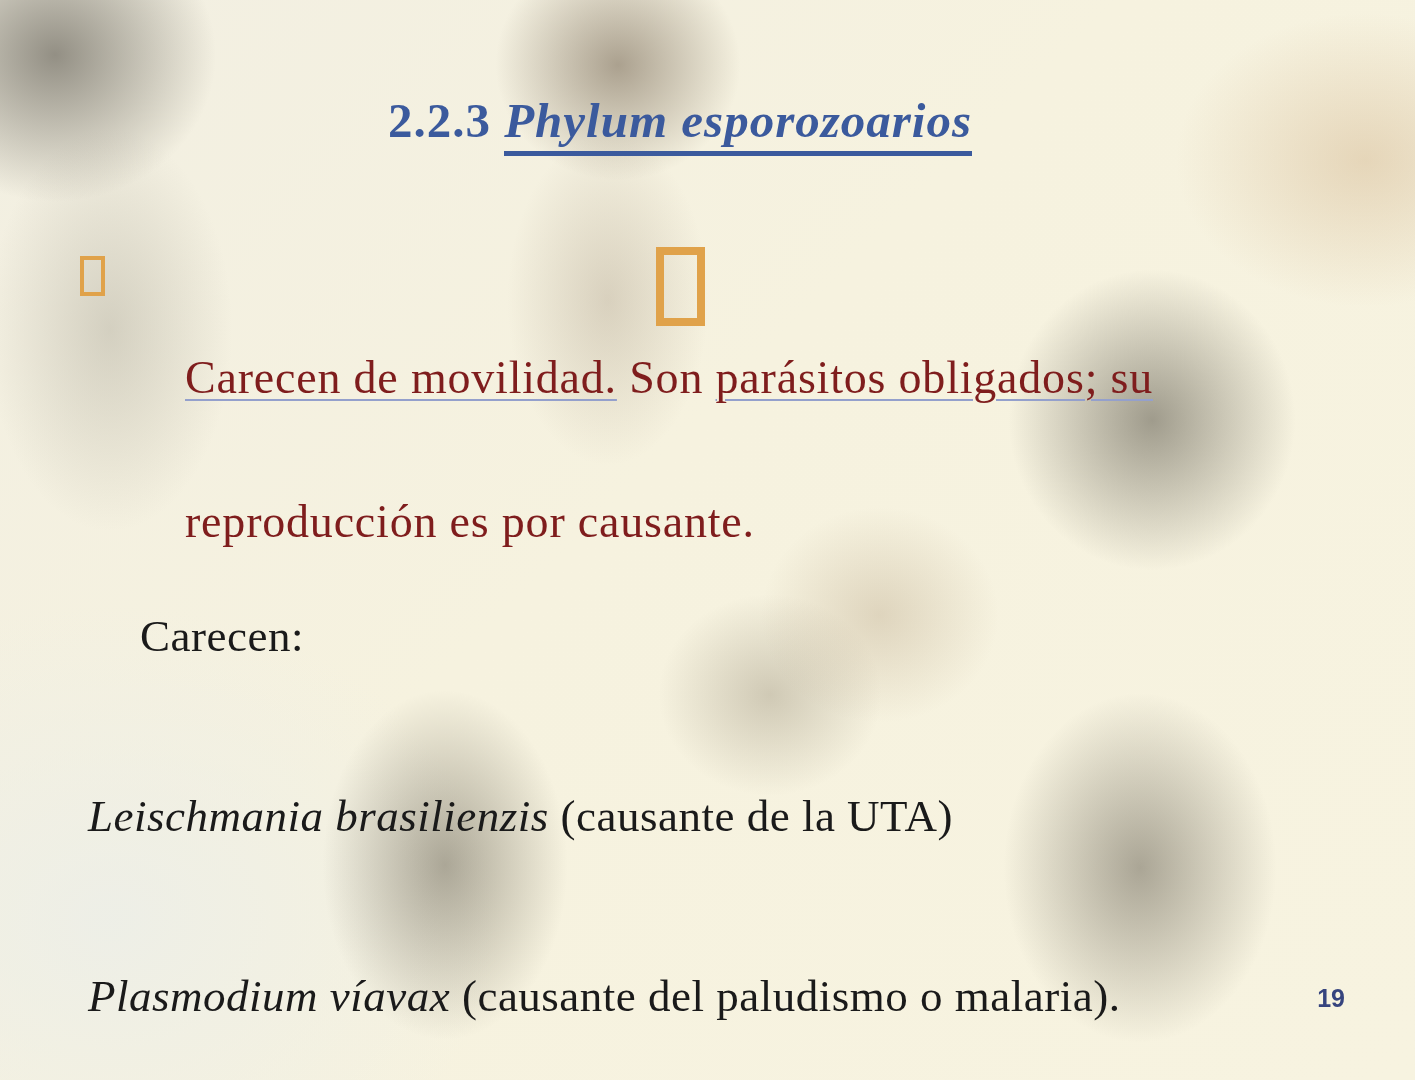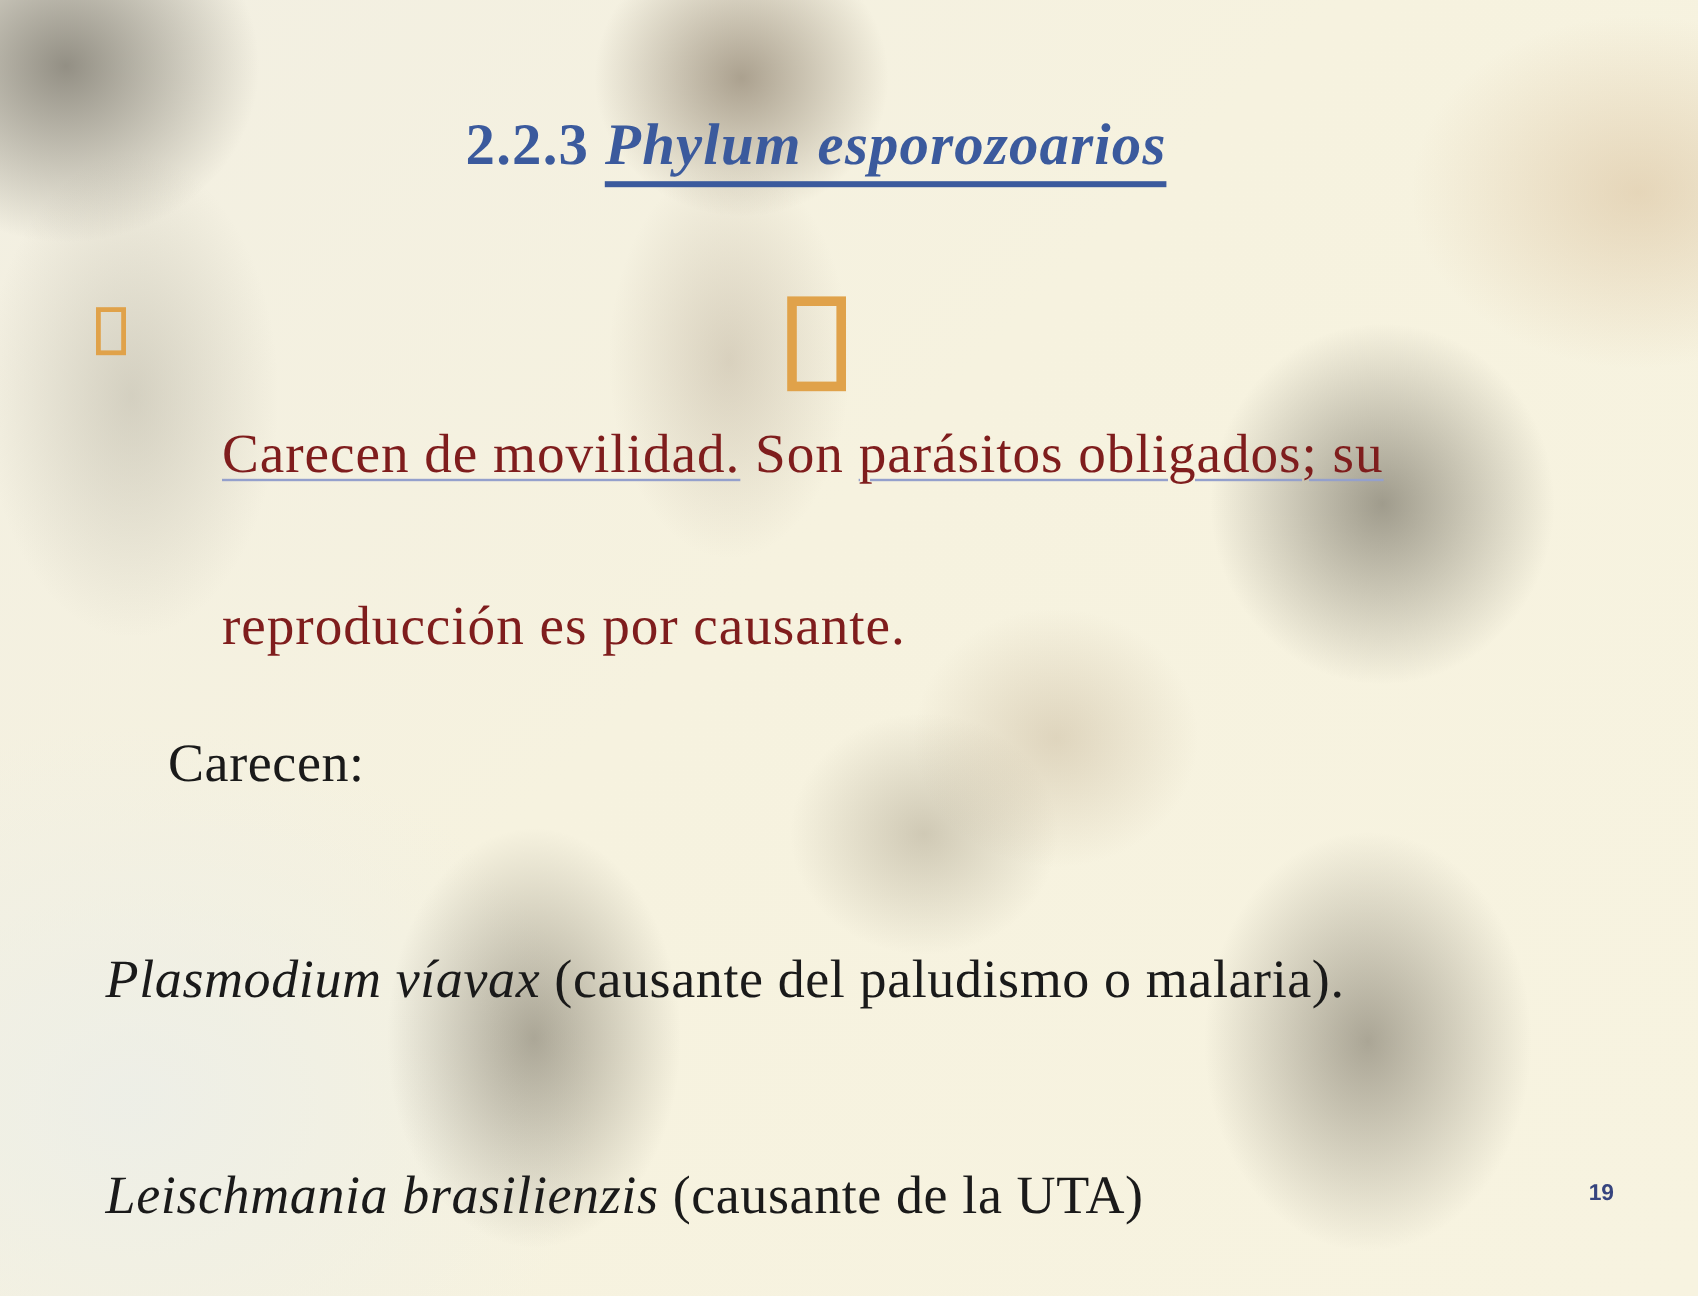--- a/index.html
+++ b/index.html
@@ -63,39 +63,39 @@
   .examples{
     position:absolute;left:88px;top:486px;
     font-size:45px;line-height:60px;letter-spacing:0.5px;
     color:#1a1a1a;white-space:pre;
   }
   .ex-label{padding-left:52px;}
   .sp{font-style:italic;}
   .pagenum{
     position:absolute;right:70px;top:984px;
     font-family:"Liberation Sans", sans-serif;
-    font-size:19px;font-weight:bold;color:#36447e;
+    font-size:25px;font-weight:bold;color:#36447e;
   }
 </style>
 </head>
 <body>
 
 <div class="slide">
   <div class="bg"></div>
 
   <h1 class="title"><span class="title-prefix">2.2.3 </span><span class="title-main">Phylum esporozoarios</span></h1>
 
   <span class="tofu bullet-tofu"></span>
   <span class="tofu inline-tofu"></span>
 
   <div class="body-par">
     <div class="line"><span class="u">Carecen de movilidad.</span><span> Son </span><span class="u">parásitos obligados; su</span></div>
     <div class="line">reproducción es por causante.</div>
   </div>
 
   <div class="examples">
     <div class="ex-label">Carecen:</div>
+    <div class="ex-line"><span class="sp">Leischmania brasilienzis</span><span> (causante de la UTA)</span></div>
     <div class="ex-line"><span class="sp">Plasmodium víavax</span><span> (causante del paludismo o malaria).</span></div>
-    <div class="ex-line"><span class="sp">Leischmania brasilienzis</span><span> (causante de la UTA)</span></div>
   </div>
 
   <div class="pagenum">19</div>
 </div>
 
 </body></html>

